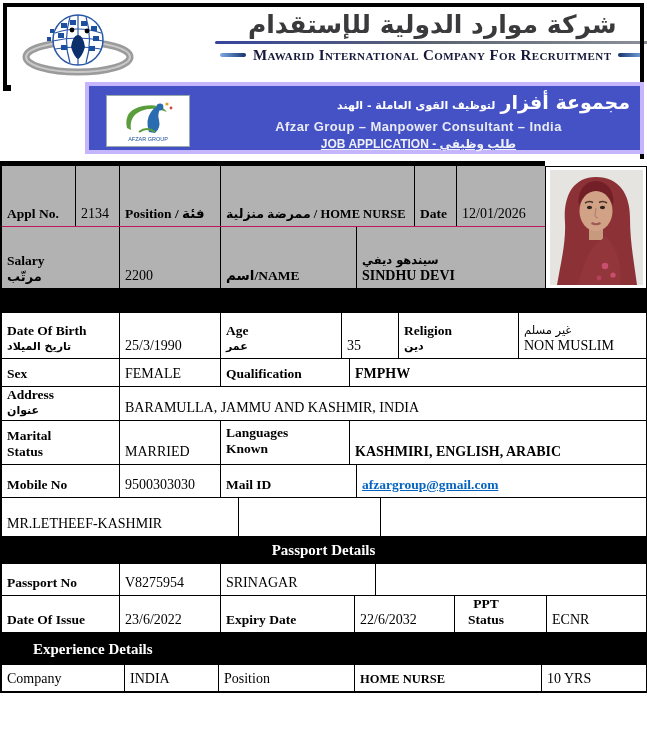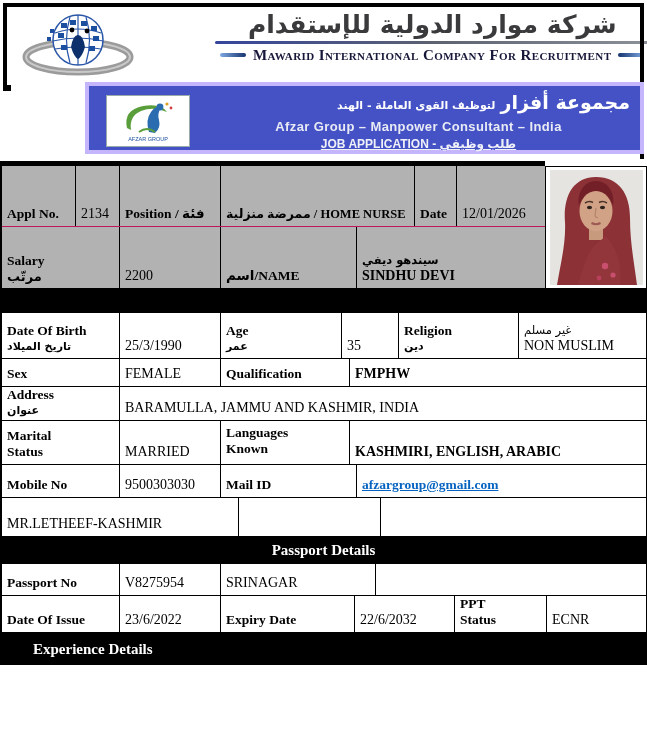--- a/index.html
+++ b/index.html
@@ -49,21 +49,21 @@
   .trow { display:flex; background:#fff; border-left:2px solid #000; border-right:1px solid #000; border-bottom:1px solid #000; }
   .trow.thick-bottom { border-bottom:2px solid #000; }
 
   .cell { display:flex; flex-direction:column; justify-content:flex-end; padding:1px 5px 4px 5px; border-right:1px solid #000; overflow:hidden; }
   .cell.last { border-right:none; }
   .fx { flex:1; }
 
   .lb { font-weight:bold; font-size:13.5px; line-height:16px; color:#000; }
   .lb.narrow { max-width:66px; }
   .lb.narrow2 { max-width:92px; }
-  .lb.narrow3 { max-width:52px; }
+  .lb.narrow3 { max-width:52px;text-align:center; }
   .ar { font-family:"DejaVu Sans",sans-serif; font-size:11px; font-weight:bold; line-height:15px; }
   .val { font-size:14px; line-height:16px; color:#000; }
   .val.b { font-weight:bold; }
   .val.sm { font-size:12.5px; }
   .arval { font-family:"DejaVu Sans",sans-serif; font-size:11.5px; line-height:15px; }
   .link { color:#0563c1; font-weight:bold; text-decoration:underline; font-size:13.5px; }
 
   .w44{width:44px}.w42{width:42px}.w57{width:57px}.w74{width:74px}.w92{width:92px}
   .w94{width:94px}.w100{width:100px}.w101{width:101px}.w118{width:118px}.w120{width:120px}
   .w121{width:121px}.w123{width:123px}.w129{width:129px}.w134{width:134px}.w136{width:136px}
@@ -330,15 +330,32 @@
       <div class="cell w92">
           <span class="lb narrow3">PPT Status</span>
         </div>
       <div class="cell fx last">
           <span class="val">ECNR</span>
         </div>
     </div>
 
     <div class="sec-banner leftalign">Experience Details</div>
 
+    <div class="trow h28b thick-bottom">
+      <div class="cell w123">
+          <span class="val">Company</span>
+        </div>
+      <div class="cell w94">
+          <span class="val">INDIA</span>
+        </div>
+      <div class="cell w136">
+          <span class="val">Position</span>
+        </div>
+      <div class="cell w187">
+          <span class="val b sm">HOME NURSE</span>
+        </div>
+      <div class="cell fx last">
+          <span class="val">10 YRS</span>
+        </div>
+    </div>
   </div>
 
 </div>
 
 </body></html>

